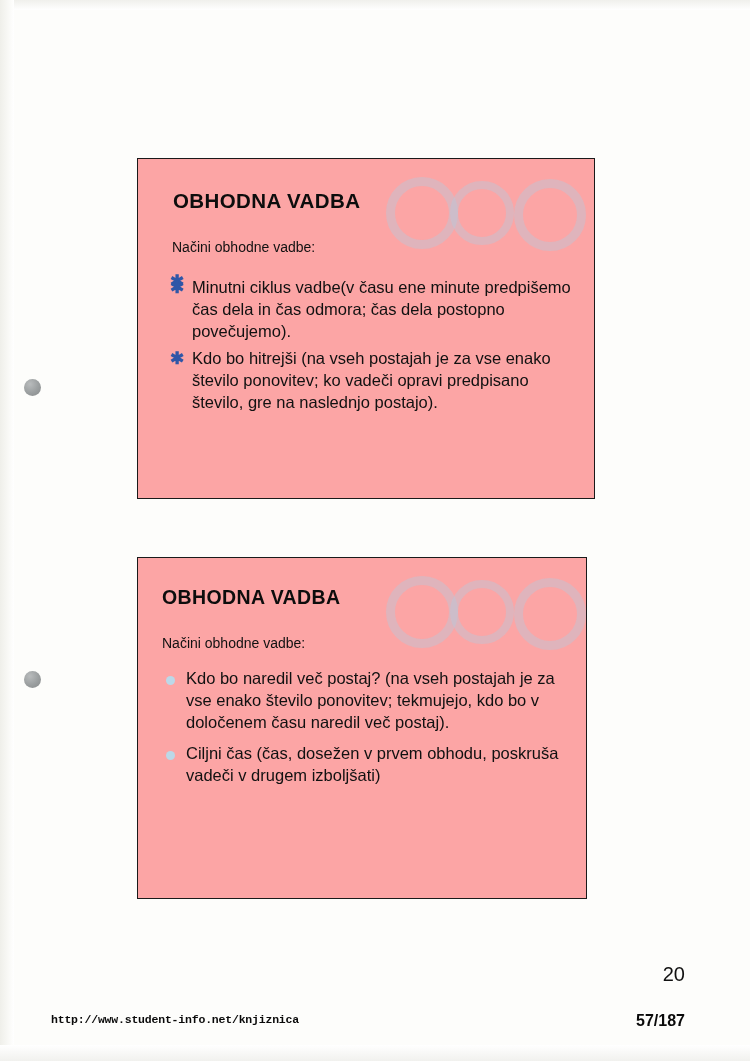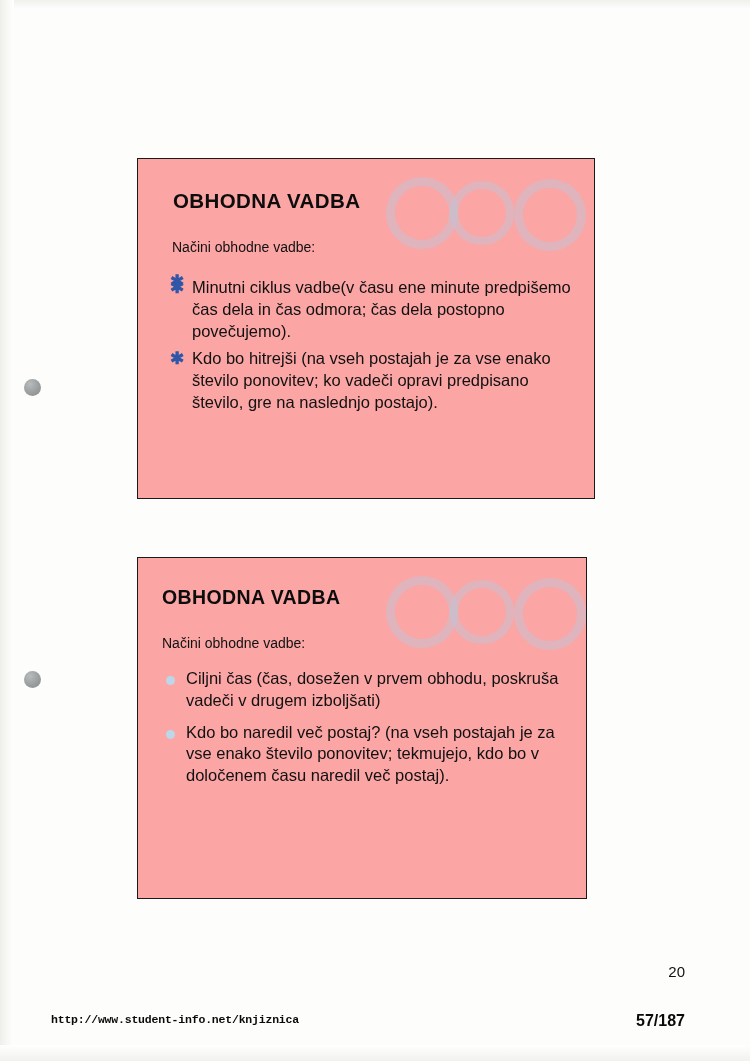--- a/index.html
+++ b/index.html
@@ -137,21 +137,21 @@
     top: 8px;
     width: 9px;
     height: 9px;
     border-radius: 50%;
     background: #bcd8e8;
   }
   .page-number {
     position: absolute;
     right: 65px;
     top: 963px;
-    font-size: 15px;
+    font-size: 20px;
     color: #111111;
   }
   .footer-url {
     position: absolute;
     left: 51px;
     top: 1013px;
     font-family: "Liberation Mono", monospace;
     font-size: 11.5px;
     font-weight: bold;
     color: #0a0a0a;
@@ -205,25 +205,25 @@
     <div class="watermarks">
       <div class="wm w1"></div>
       <div class="wm w2"></div>
       <div class="wm w3"></div>
     </div>
     <div class="slide-title">OBHODNA VADBA</div>
     <div class="slide-intro">Načini obhodne vadbe:</div>
     <ul class="bullet-list">
       <li class="bullet-item">
         <span class="marker-dot"></span>
+        <span>Kdo bo naredil več postaj? (na vseh postajah je za vse enako število ponovitev; tekmujejo, kdo bo v določenem času naredil več postaj).</span>
+      </li>
+      <li class="bullet-item">
+        <span class="marker-dot"></span>
         <span>Ciljni čas (čas, dosežen v prvem obhodu, poskruša vadeči v drugem izboljšati)</span>
-      </li>
-      <li class="bullet-item">
-        <span class="marker-dot"></span>
-        <span>Kdo bo naredil več postaj? (na vseh postajah je za vse enako število ponovitev; tekmujejo, kdo bo v določenem času naredil več postaj).</span>
       </li>
     </ul>
   </div>
 
   <div class="page-number">20</div>
   <div class="footer-url">http://www.student-info.net/knjiznica</div>
   <div class="footer-pages">57/187</div>
 </div>
 
 </body></html>

